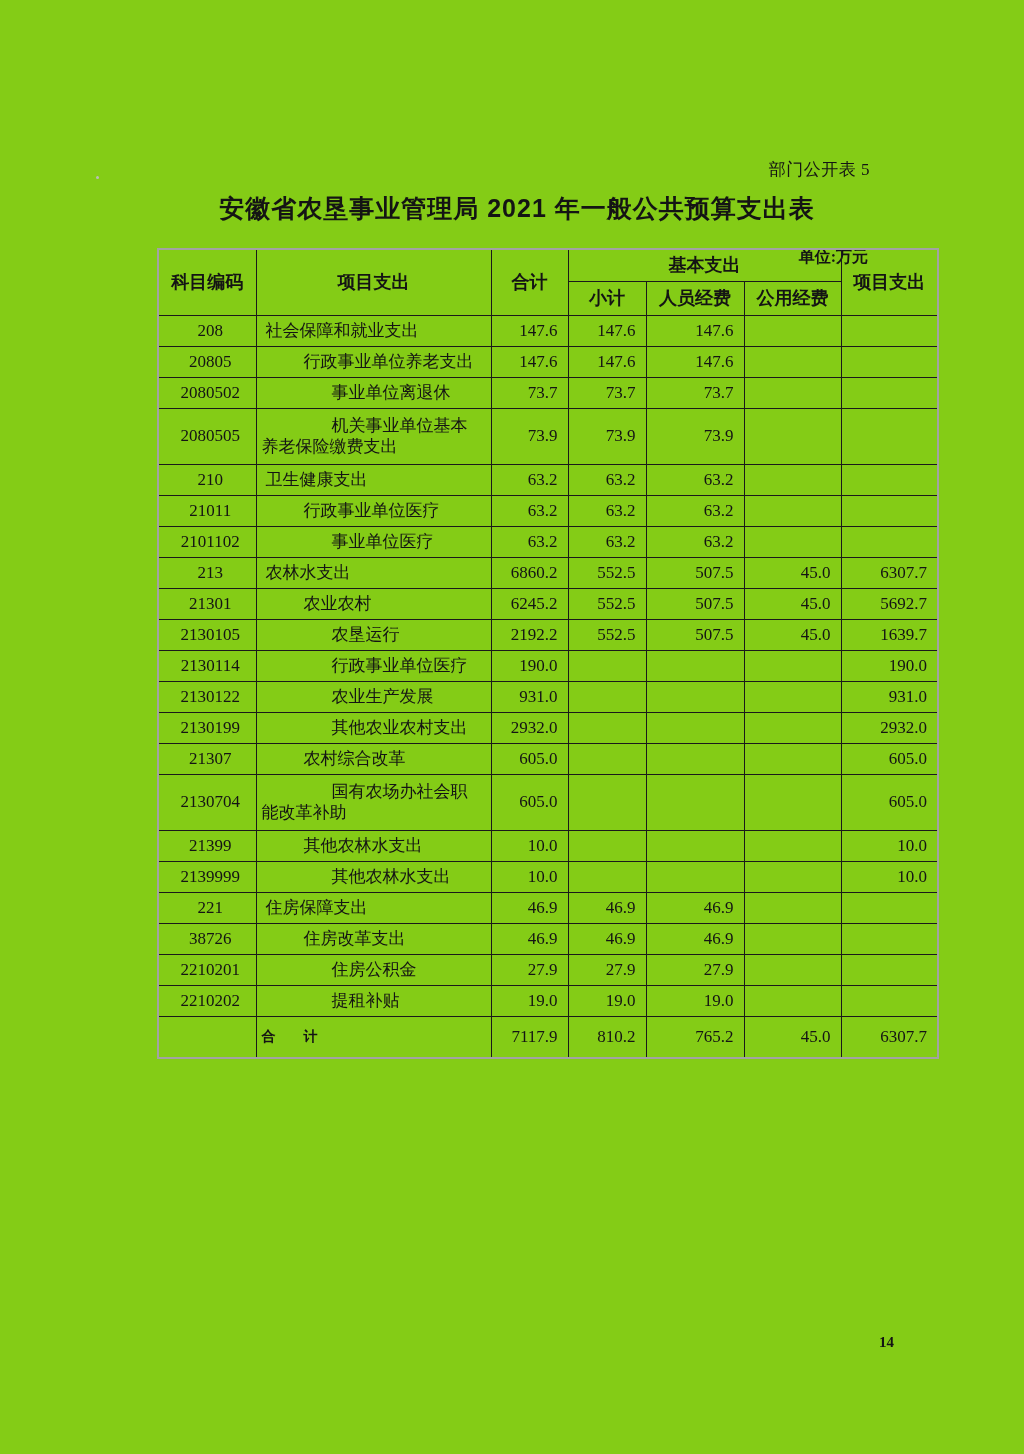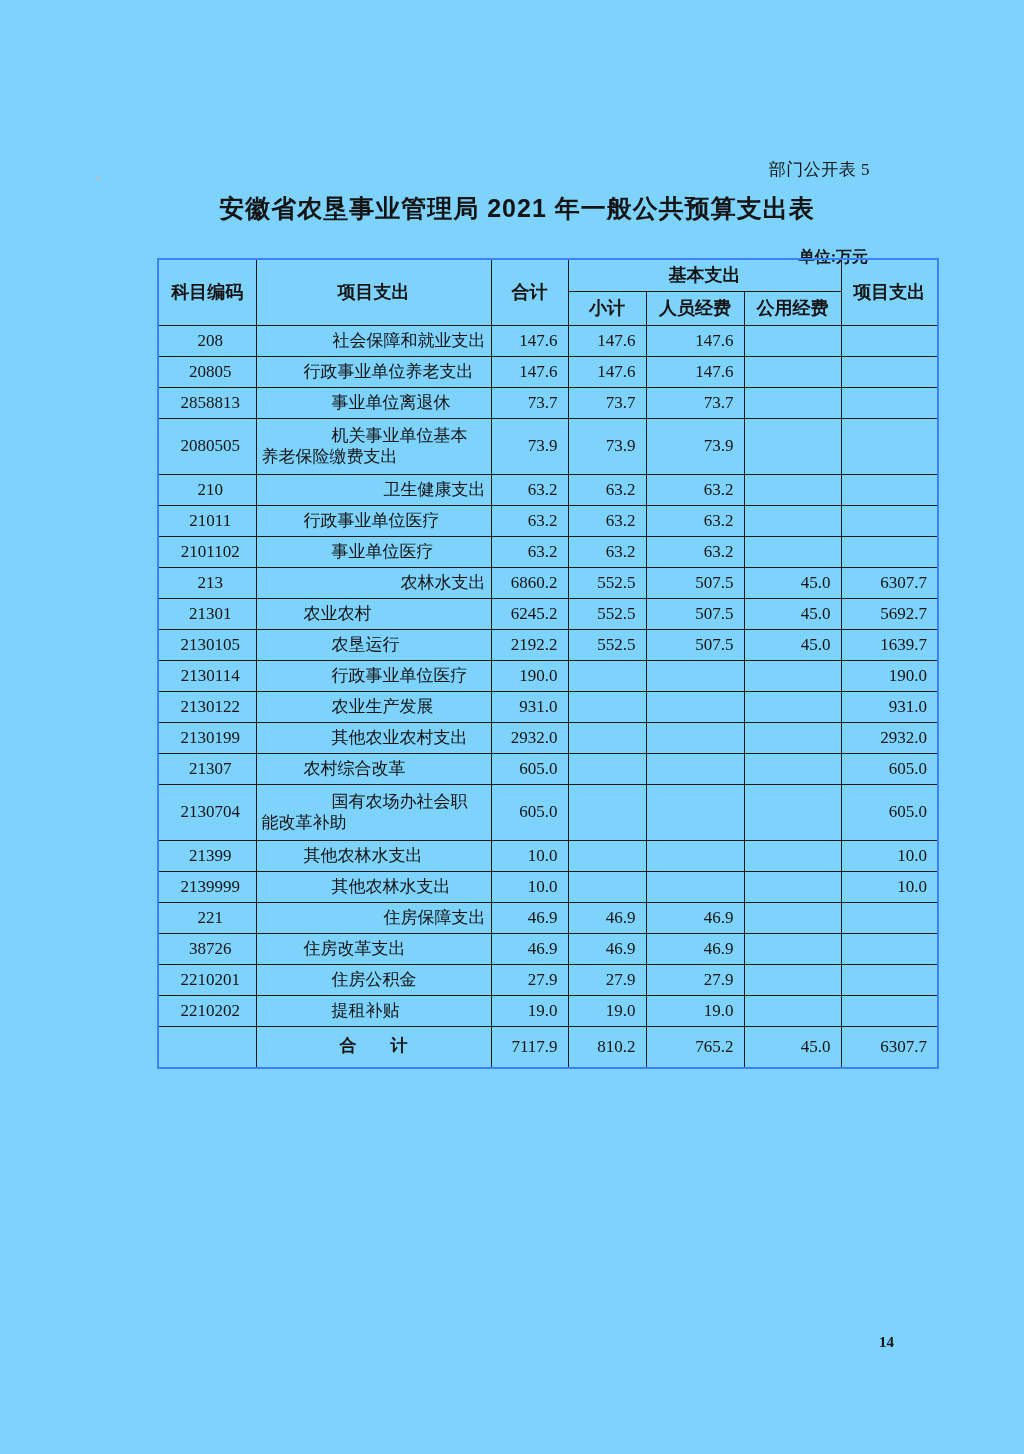--- a/index.html
+++ b/index.html
@@ -10,21 +10,21 @@
     width: 1024px;
     height: 1454px;
     background: #ffffff;
     font-family: "Liberation Serif", "DejaVu Serif", serif;
     color: #141414;
   }
   .page {
     position: relative;
     width: 1024px;
     height: 1454px;
-    background: #7dd3fc;
+    background: #84cc16;
     overflow: hidden;
   }
   .speck {
     position: absolute;
     left: 96px;
     top: 176px;
     width: 3px;
     height: 3px;
     background: #bcbcbc;
     border-radius: 50%;
@@ -50,26 +50,26 @@
   }
   .unit-label {
     position: absolute;
     top: 247px;
     right: 156px;
     font-size: 16px;
     font-weight: bold;
   }
   table.budget-table {
     position: absolute;
-    top: 258px;
+    top: 248px;
     left: 157px;
     width: 780px;
     border-collapse: collapse;
     table-layout: fixed;
-    border: 2px solid #3b82f6;
+    border: 2px solid #a3a3a3;
   }
   .budget-table th, .budget-table td {
     border: 1px solid #1a1a1a;
     vertical-align: middle;
     overflow: hidden;
   }
   .budget-table thead th {
     font-family: "Liberation Sans", "DejaVu Sans", sans-serif;
     font-weight: bold;
     font-size: 18px;
@@ -86,34 +86,33 @@
     padding-left: 7px;
     text-align: center;
   }
   td.name {
     font-size: 17px;
     line-height: 21px;
     padding: 2px 5px;
     white-space: pre-line;
     text-align: left;
   }
-  td.name.lv0 { text-indent: 4px; text-align: right; }
+  td.name.lv0 { text-indent: 4px; }
   td.name.lv1 { text-indent: 42px; }
   td.name.lv2 { text-indent: 70px; }
   td.num {
     font-size: 17px;
     text-align: right;
     padding-right: 10px;
   }
   tr.total-row td.name {
-    text-align: center;
     text-indent: 0;
     font-weight: bold;
-    font-size: 17px;
-    font-family: Liberation Mono, monospace;
+    font-size: 14px;
+    font-family: Liberation Serif, serif;
   }
   .page-number {
     position: absolute;
     top: 1334px;
     left: 879px;
     font-size: 15px;
     font-weight: bold;
   }
 </style>
 </head>
@@ -165,21 +164,21 @@
         <tr>
           <td class="code">20805</td>
           <td class="name lv1">行政事业单位养老支出</td>
           <td class="num">147.6</td>
           <td class="num">147.6</td>
           <td class="num">147.6</td>
           <td class="num"></td>
           <td class="num"></td>
         </tr>
         <tr>
-          <td class="code">2858813</td>
+          <td class="code">2080502</td>
           <td class="name lv2">事业单位离退休</td>
           <td class="num">73.7</td>
           <td class="num">73.7</td>
           <td class="num">73.7</td>
           <td class="num"></td>
           <td class="num"></td>
         </tr>
         <tr class="double">
           <td class="code">2080505</td>
           <td class="name lv2">机关事业单位基本

